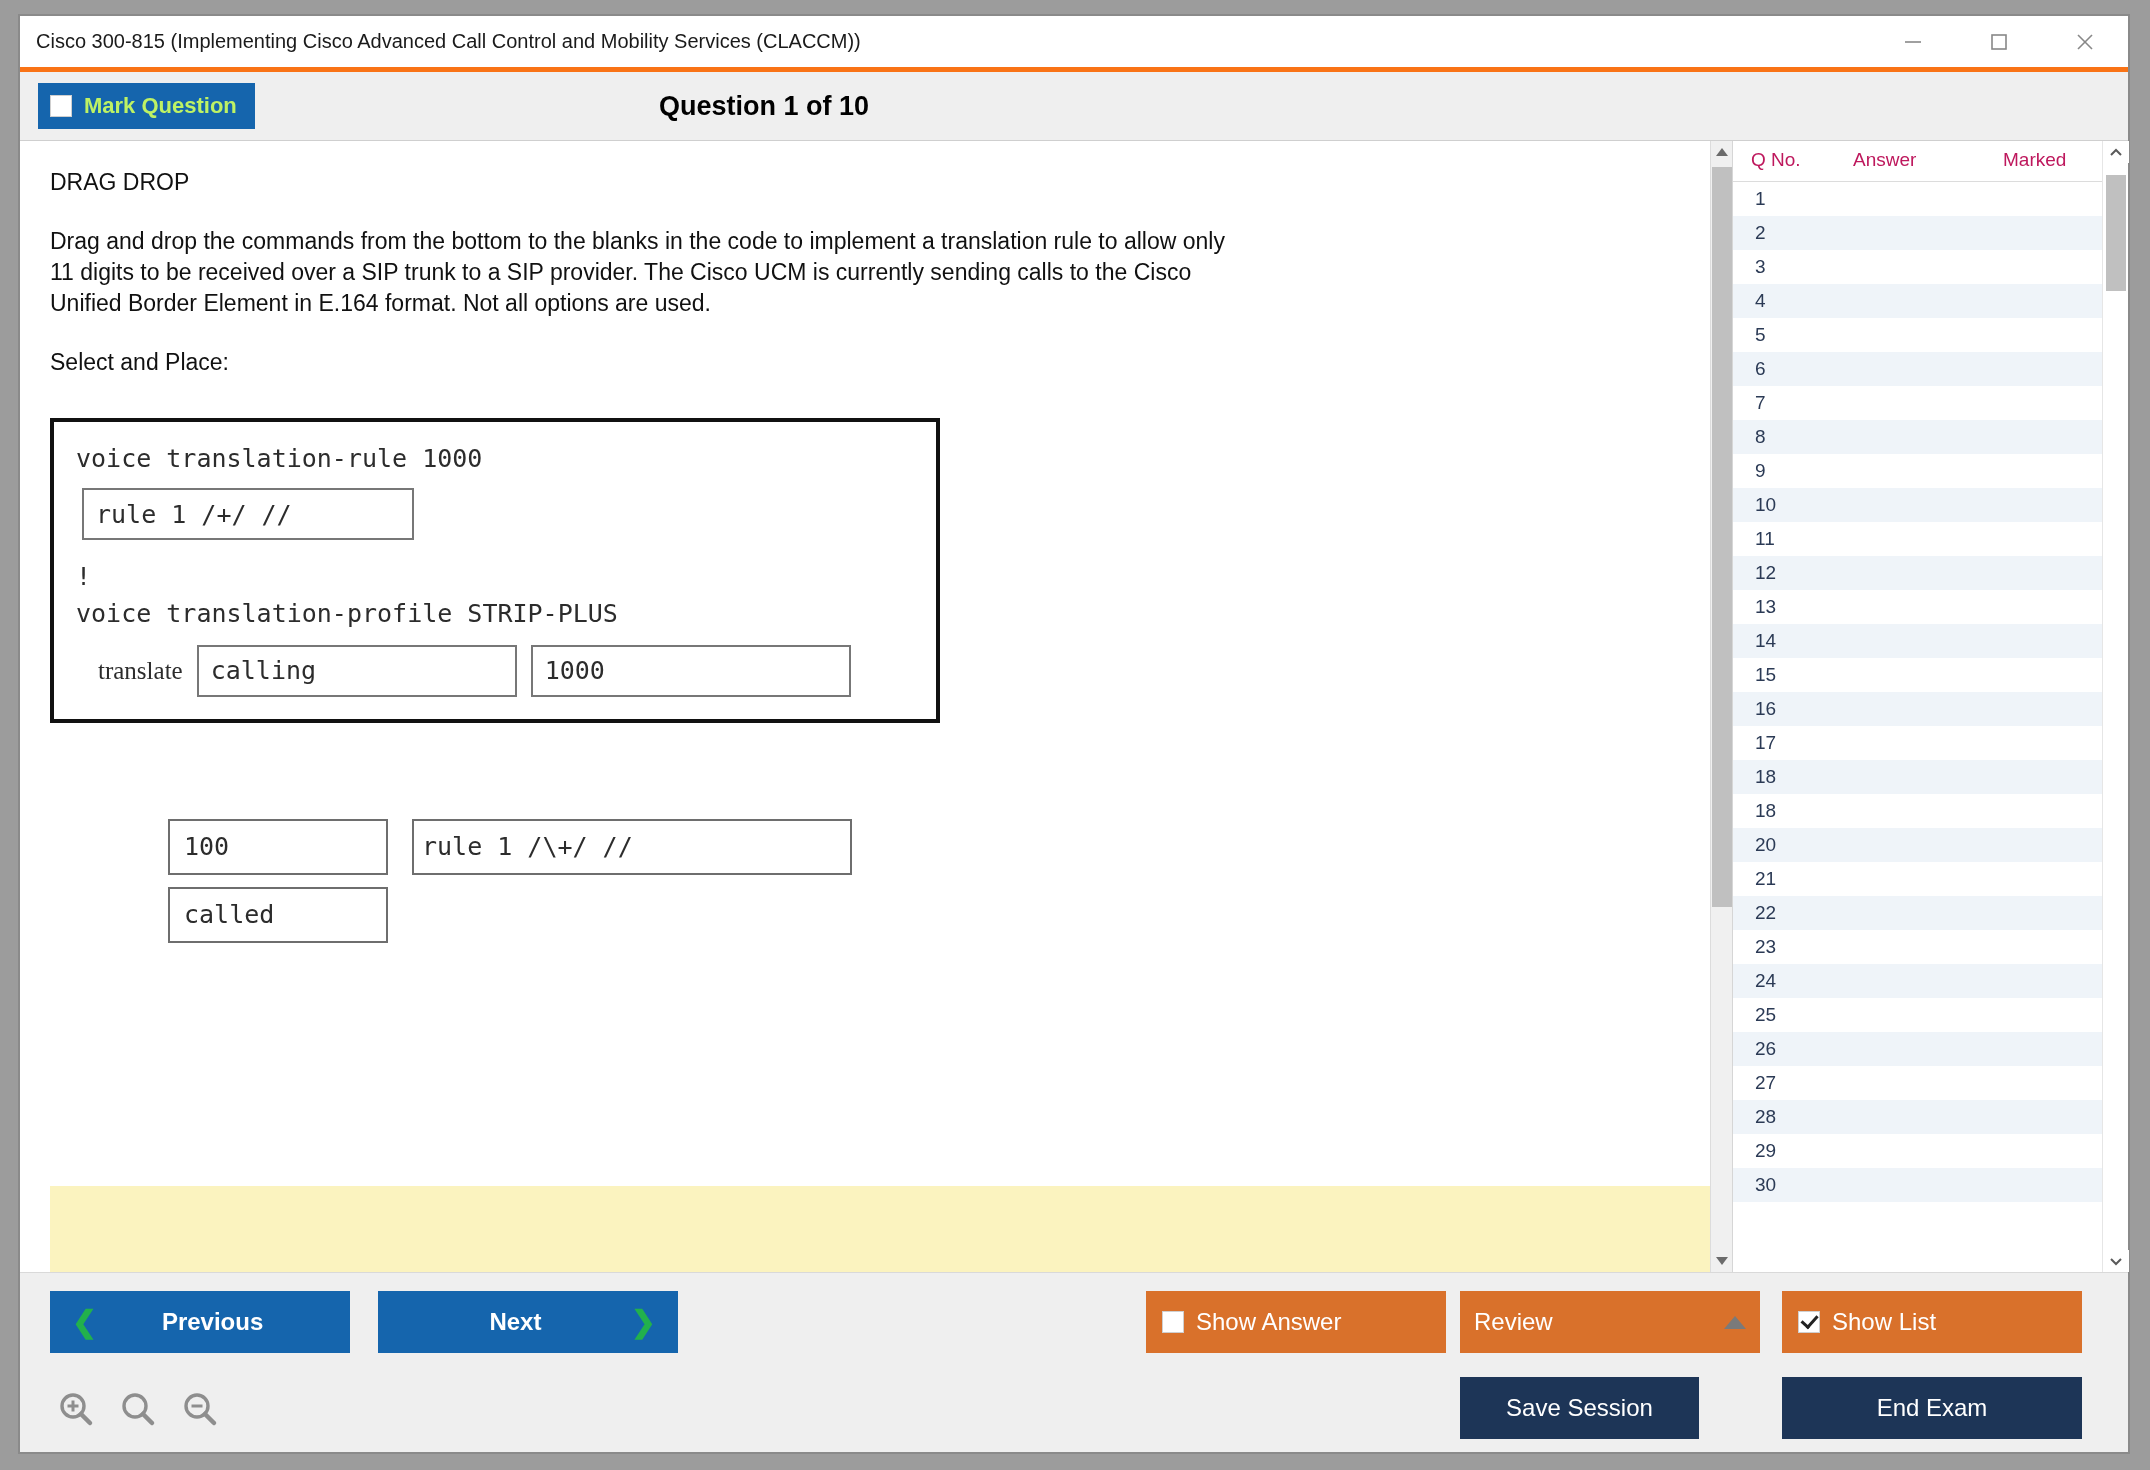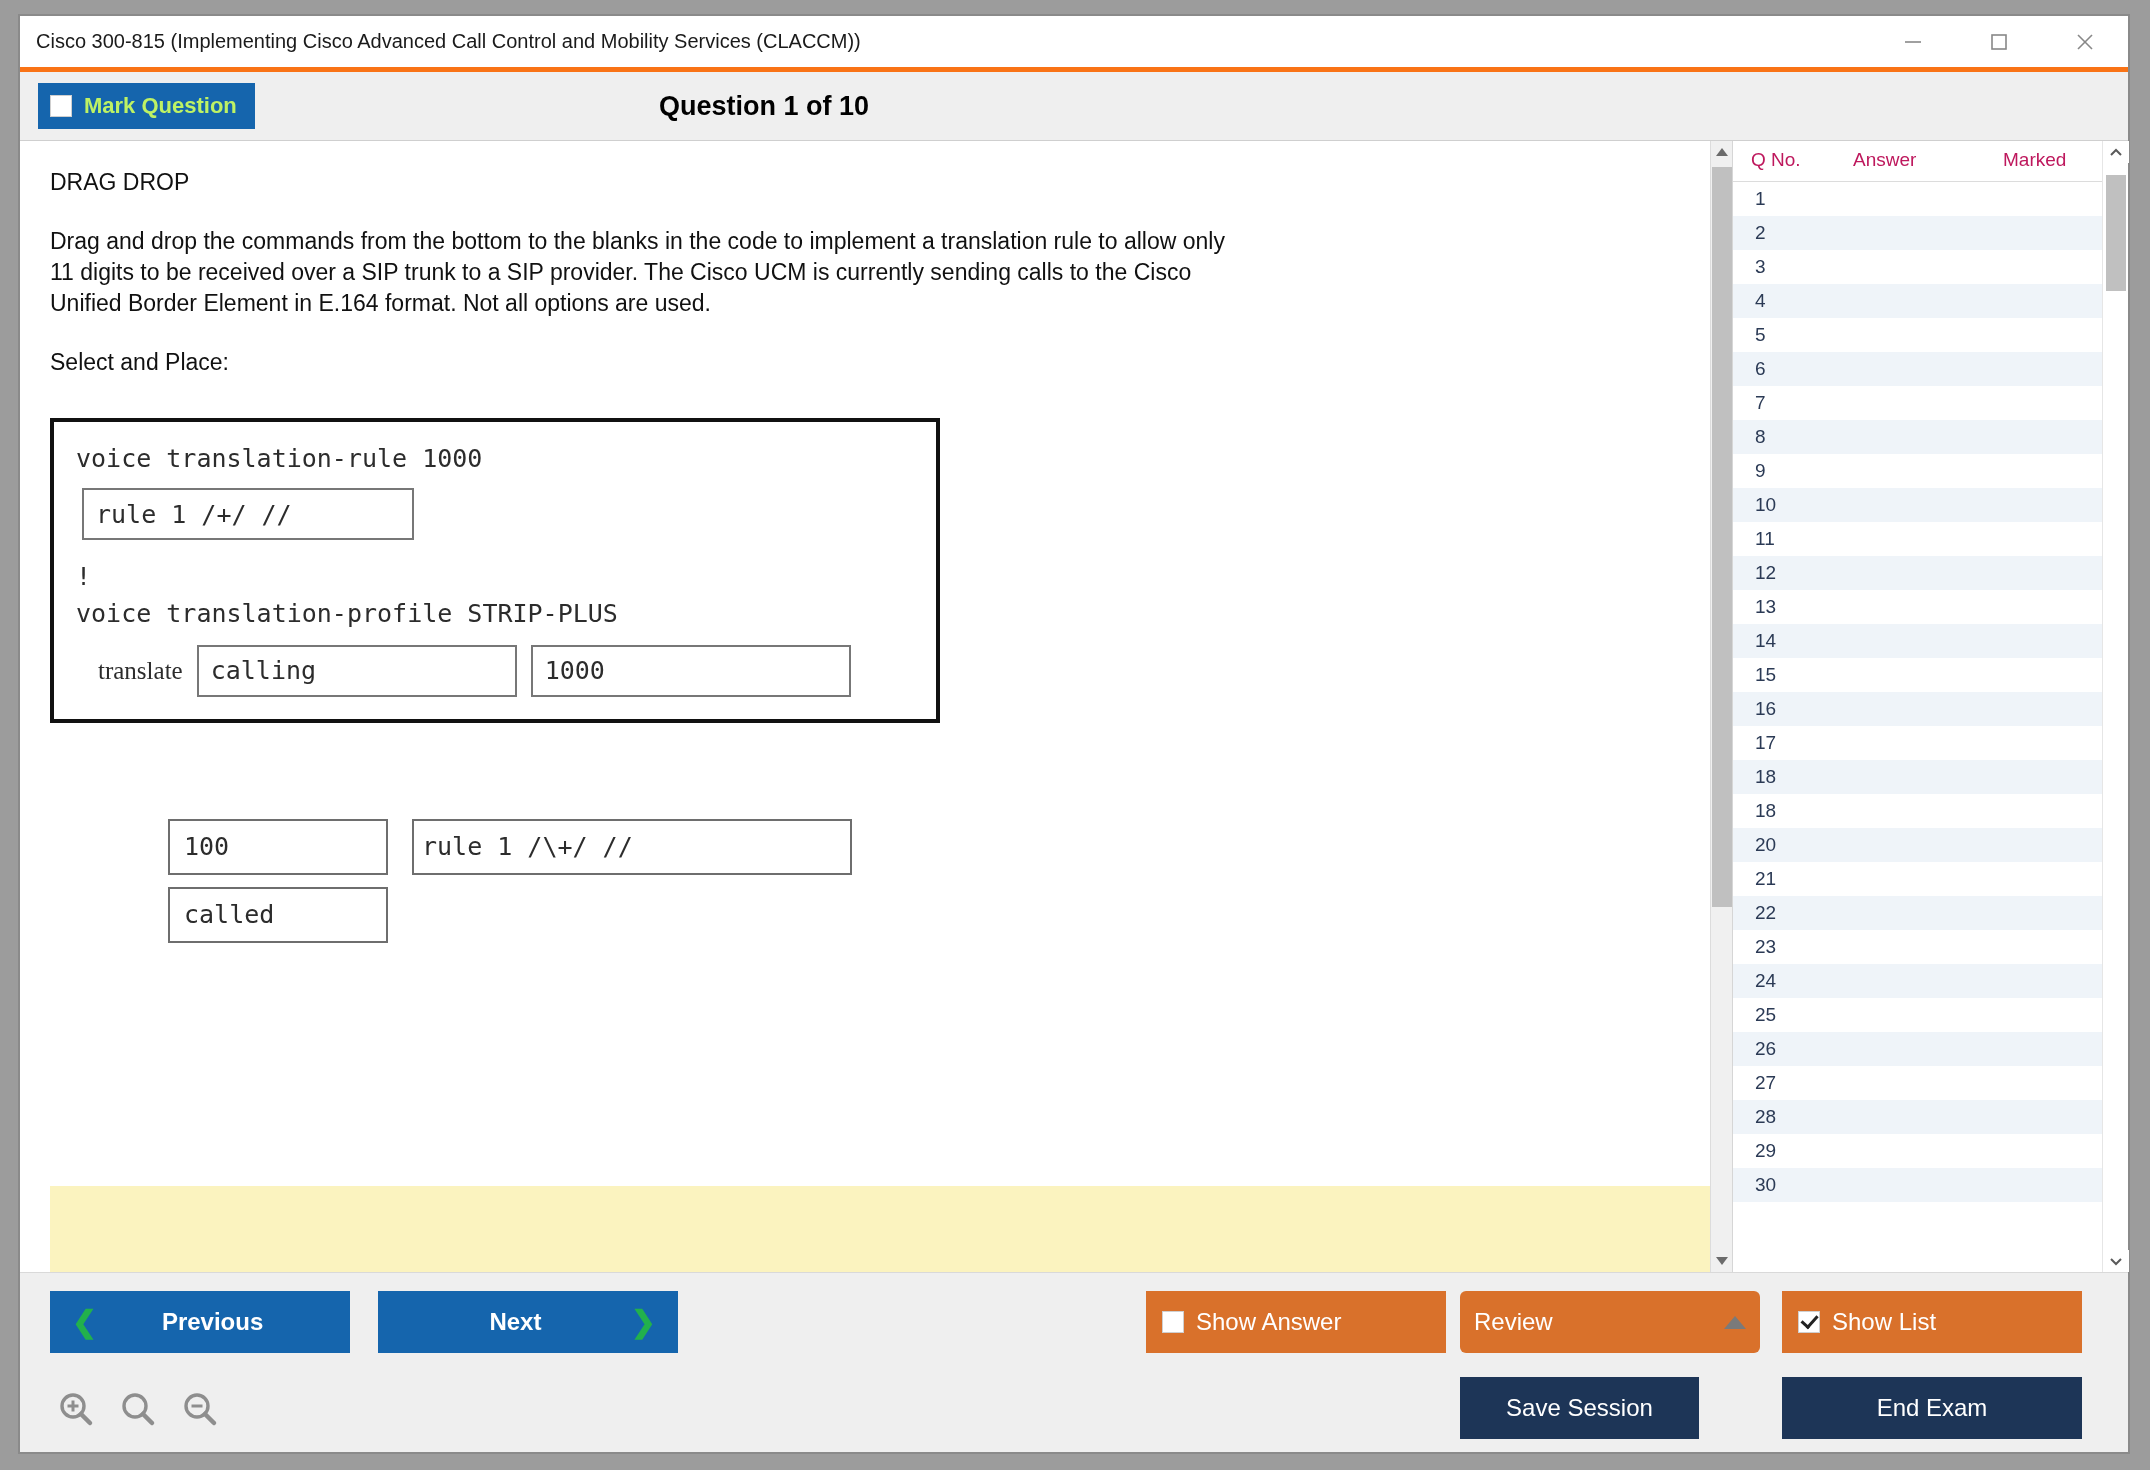--- a/index.html
+++ b/index.html
@@ -271,21 +271,21 @@
   .btn-navy { background: #1d3557; font-size: 24px; justify-content: center; }
 
   #prev-btn { left: 30px; top: 18px; width: 300px; height: 62px; padding: 0 22px; }
   #next-btn { left: 358px; top: 18px; width: 300px; height: 62px; padding: 0 22px; }
   .chevron { color: #22b14c; font-size: 30px; font-weight: bold; line-height: 1; }
   .btn-label-grow { flex: 1 1 auto; text-align: center; }
 
   #show-answer-btn { left: 1126px; top: 18px; width: 300px; height: 62px; padding: 0 16px; }
   #review-btn {
     left: 1440px; top: 18px; width: 300px; height: 62px;
-    padding: 0 14px; justify-content: space-between; border-radius: 6px;
+    padding: 0 14px; justify-content: space-between;
   }
   #show-list-btn { left: 1762px; top: 18px; width: 300px; height: 62px; padding: 0 16px; }
   #save-session-btn { left: 1440px; top: 104px; width: 239px; height: 62px; }
   #end-exam-btn { left: 1762px; top: 104px; width: 300px; height: 62px; }
 
   .tri-up {
     width: 0; height: 0;
     border-left: 11px solid transparent;
     border-right: 11px solid transparent;
     border-bottom: 13px solid #7a7a7a;

